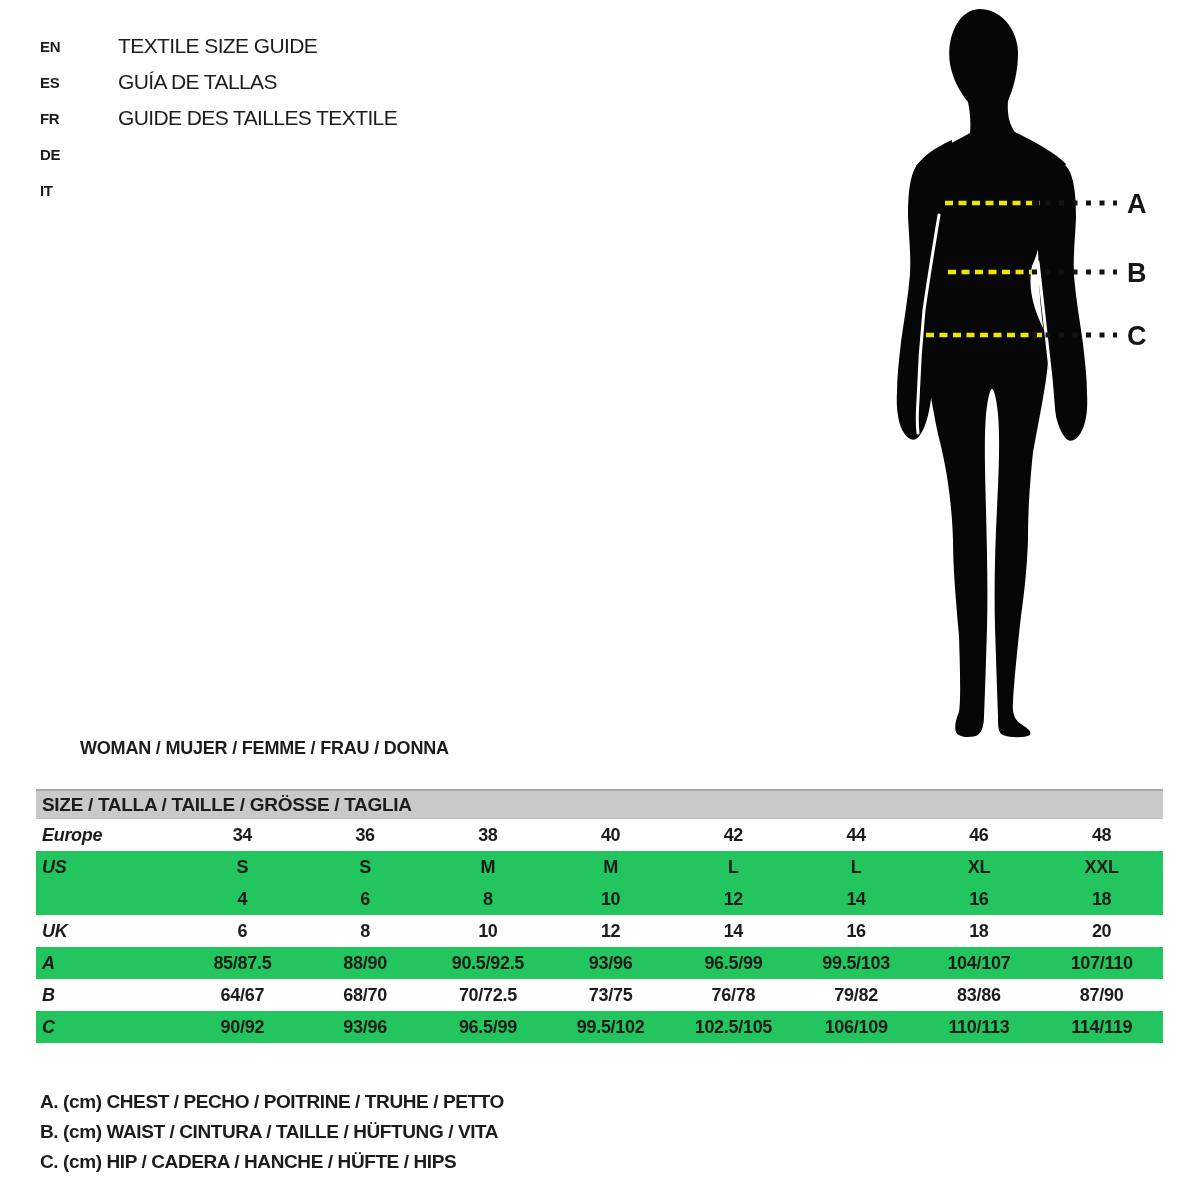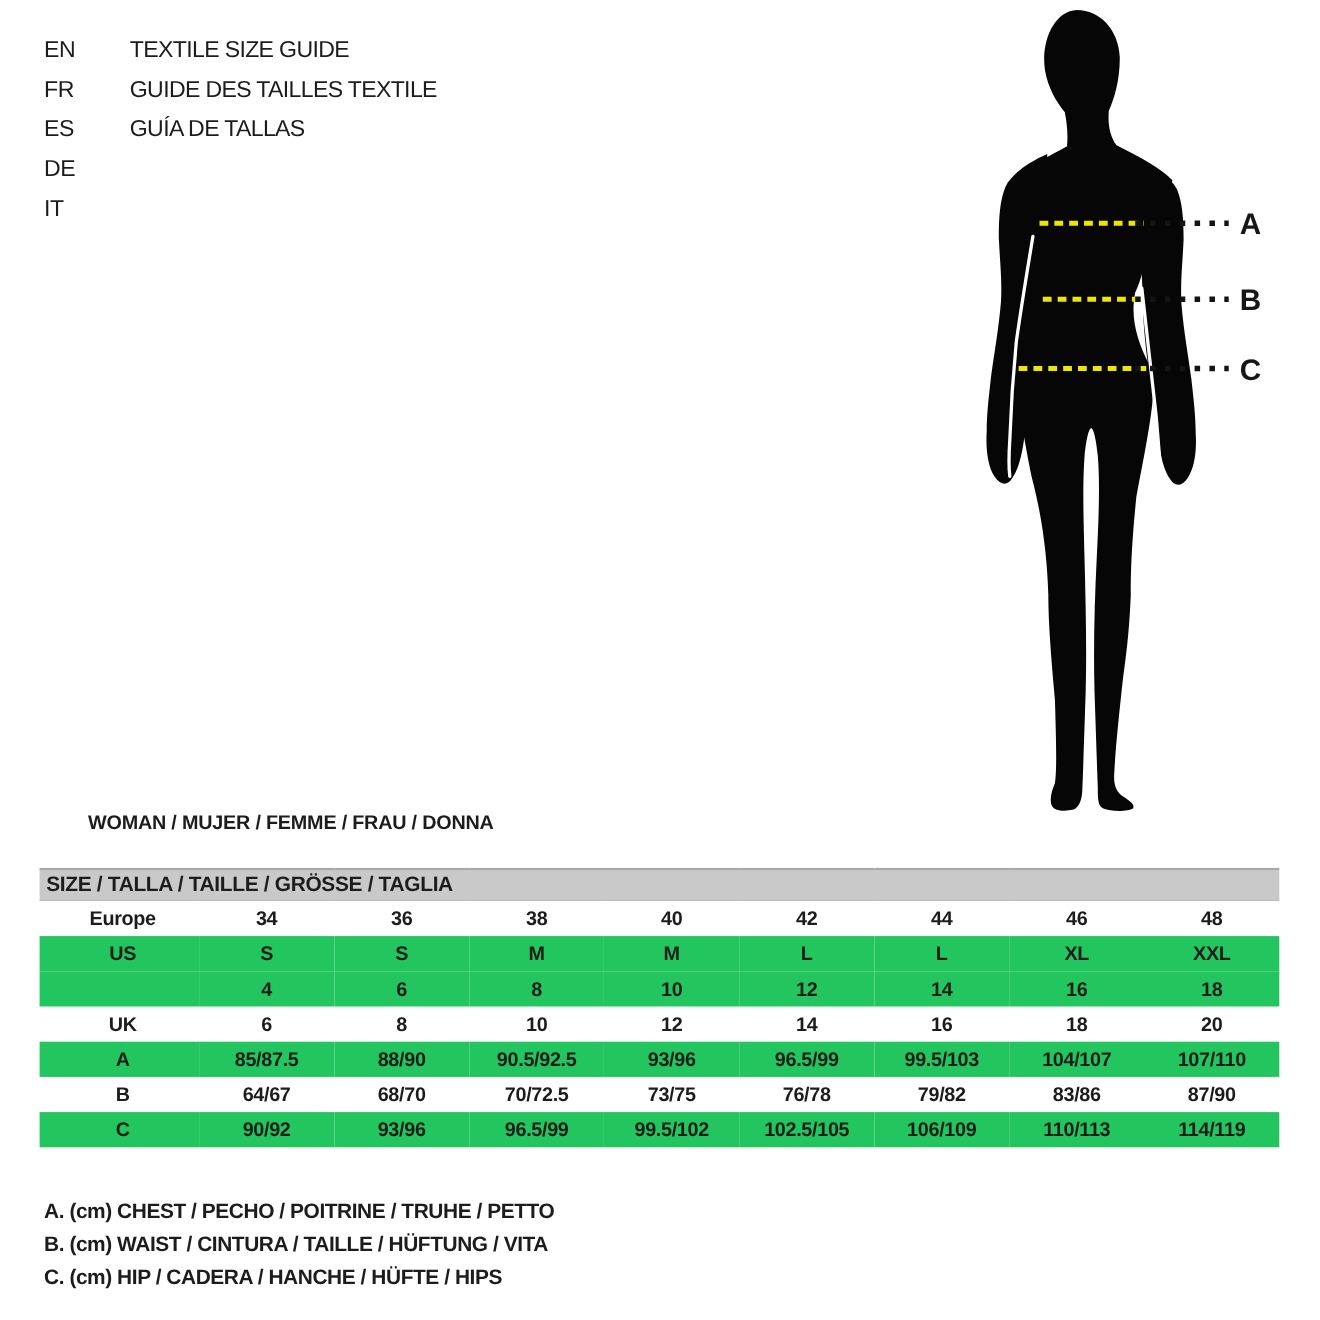--- a/index.html
+++ b/index.html
@@ -3,60 +3,60 @@
 <meta charset="utf-8">
 <style>
   html,body{margin:0;padding:0;background:#fff;}
   .canvas{
     position:relative;width:1200px;height:1200px;background:#ffffff;overflow:hidden;
     font-family:"Liberation Sans",sans-serif;color:#1c1c1c;
   }
   
   .lang-list{position:absolute;left:40px;top:28px;}
   .lang-row{display:flex;height:36px;align-items:center;}
-  .lang-code{width:78px;font-size:21px;font-weight:normal;letter-spacing:-0.3px;}
+  .lang-code{width:78px;font-size:15px;font-weight:bold;letter-spacing:-0.3px;}
   .lang-name{font-size:21px;font-weight:normal;letter-spacing:-0.6px;white-space:nowrap;}
   
   .figure-wrap{position:absolute;left:880px;top:0;width:320px;height:740px;}
   .marker-letter{font-family:"Liberation Sans",sans-serif;font-size:27px;font-weight:bold;fill:#161616;}
   
   .section-heading{position:absolute;left:40px;top:738px;font-size:18px;font-weight:bold;letter-spacing:-0.2px;margin-left:40px;}
   
   .size-table{position:absolute;left:36px;top:789px;width:1127px;border-collapse:collapse;table-layout:fixed;}
   .size-table th{
     background:#c9c9c9;text-align:left;font-size:19px;font-weight:bold;height:27px;
     padding:0 0 0 6px;letter-spacing:-0.3px;border-top:2px solid #a9a9a9;border-bottom:1px solid #bdbdbd;
   }
   .size-table td{
     font-size:18px;font-weight:bold;text-align:center;height:32px;padding:0;letter-spacing:-0.3px;
     white-space:nowrap;
   }
-  .size-table td.row-label{text-align:center;padding-left:6px;}
+  .size-table td.row-label{text-align:left;padding-left:6px;font-style:italic;}
   .size-table tr.row-gray td{background:#22c55e;}
   
   .legend{position:absolute;left:40px;top:1087px;}
   .legend-line{font-size:19px;font-weight:bold;height:30px;line-height:30px;letter-spacing:-0.4px;white-space:nowrap;}
 </style>
 </head>
 <body>
 
 <div class="canvas">
 
   <div class="lang-list">
     <div class="lang-row">
       <span class="lang-code">EN</span>
       <span class="lang-name">TEXTILE SIZE GUIDE</span>
     </div>
     <div class="lang-row">
+      <span class="lang-code">ES</span>
+      <span class="lang-name">GUÍA DE TALLAS</span>
+    </div>
+    <div class="lang-row">
       <span class="lang-code">FR</span>
       <span class="lang-name">GUIDE DES TAILLES TEXTILE</span>
-    </div>
-    <div class="lang-row">
-      <span class="lang-code">ES</span>
-      <span class="lang-name">GUÍA DE TALLAS</span>
     </div>
     <div class="lang-row">
       <span class="lang-code">DE</span>
     </div>
     <div class="lang-row">
       <span class="lang-code">IT</span>
     </div>
   </div>
 
   <div class="figure-wrap">

